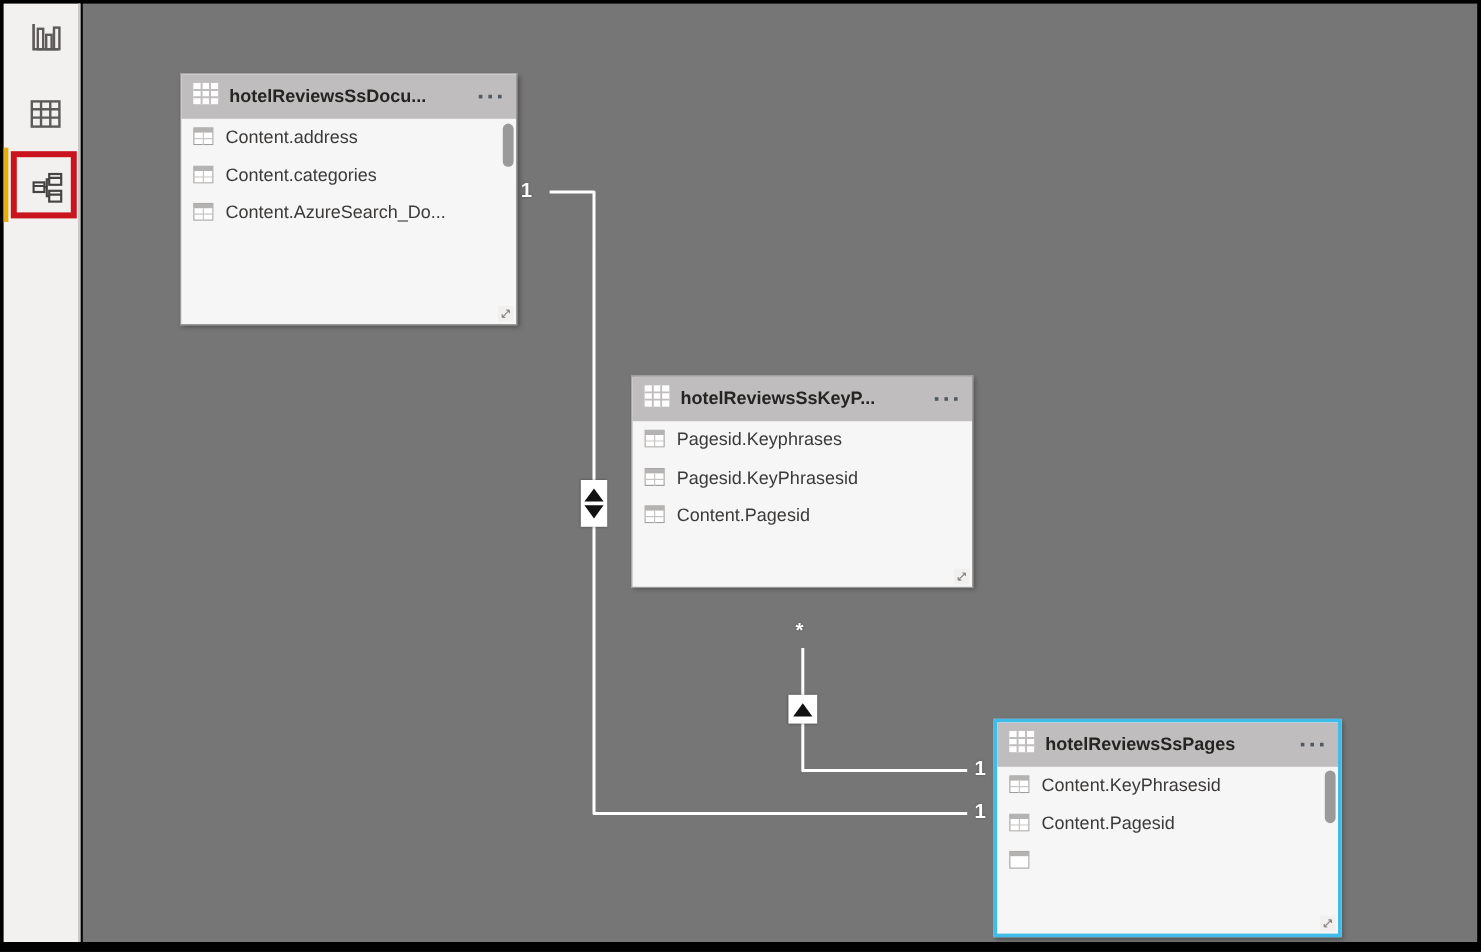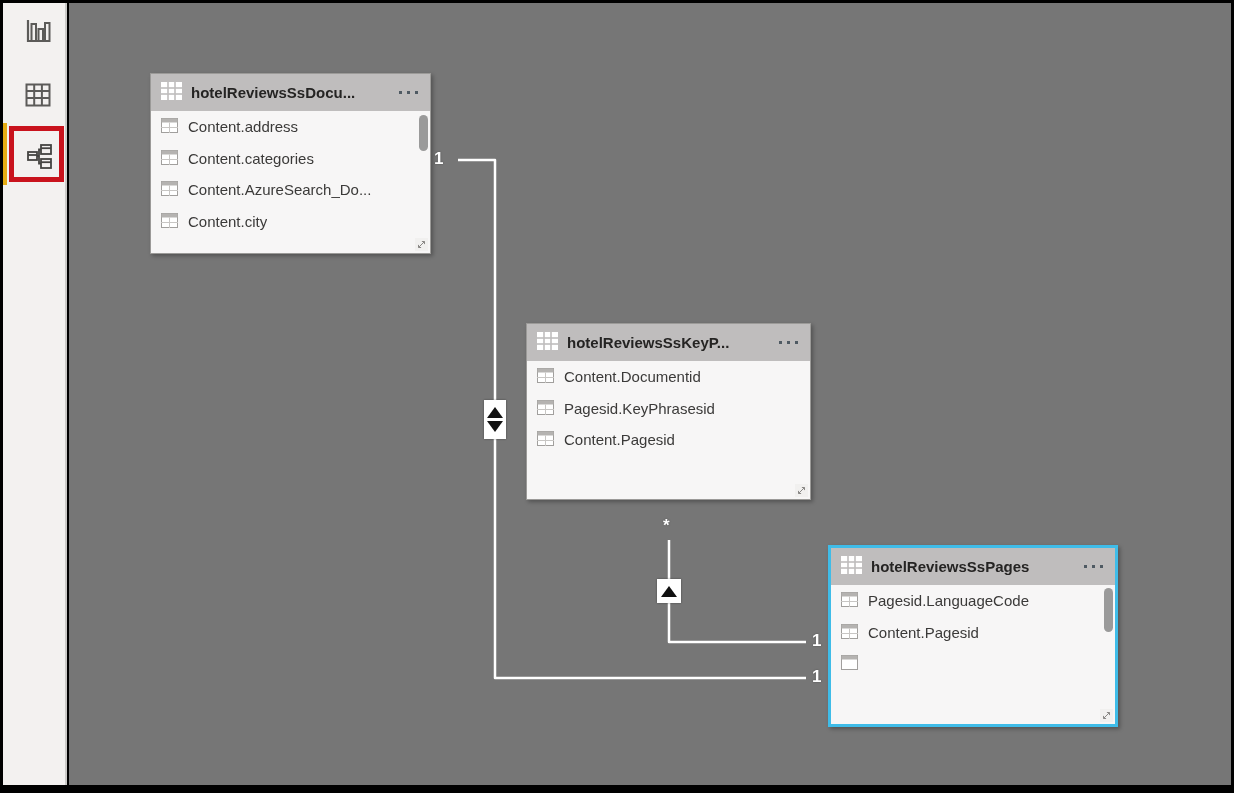--- a/index.html
+++ b/index.html
@@ -149,21 +149,21 @@
     <div class="card-label" style="left:743px; top:664px;">1</div>
 
     <div class="arrow-badge" style="left:415px; top:397px; width:22px; height:39px;">
       <span class="tri tri-up"></span>
       <span class="tri tri-down"></span>
     </div>
     <div class="arrow-badge" style="left:588px; top:576px; width:24px; height:24px;">
       <span class="tri tri-up"></span>
     </div>
 
-    <div class="table-card" style="left:81px; top:70px; width:281px; height:181px;">
+    <div class="table-card" style="left:81px; top:58px; width:281px; height:210px;">
       <div class="card-header">
         <span>
           <svg width="21" height="18" viewBox="0 0 21 18">
             <rect x="0.5" y="0.5" width="20" height="17" fill="#ffffff" stroke="#ffffff"></rect>
             <g stroke="#bfbdbd" stroke-width="1.6">
               <line x1="0" y1="6" x2="21" y2="6"></line>
                 <line x1="0" y1="12" x2="21" y2="12"></line>
               <line x1="7" y1="0" x2="7" y2="18"></line>
                 <line x1="14" y1="0" x2="14" y2="18"></line>
             </g>
@@ -198,41 +198,32 @@
         <div class="field-row">
           <span><svg width="17" height="15" viewBox="0 0 17 15">
                 <rect x="0.5" y="0.5" width="16" height="14" fill="#ffffff" stroke="#a19f9d"></rect>
                 <rect x="0.5" y="0.5" width="16" height="4" fill="#b5b3b1"></rect>
                 <line x1="0" y1="9.5" x2="17" y2="9.5" stroke="#c8c6c4"></line>
                 <line x1="8.5" y1="4.5" x2="8.5" y2="15" stroke="#c8c6c4"></line>
               </svg></span>
           <span class="field-text">Content.AzureSearch_Do...</span>
         </div>
         <div class="field-row">
-          <span><svg width="17" height="15" viewBox="0 0 17 15">
-                <rect x="0.5" y="0.5" width="16" height="14" fill="#ffffff" stroke="#a19f9d"></rect>
-                <rect x="0.5" y="0.5" width="16" height="4" fill="#b5b3b1"></rect>
-                <line x1="0" y1="9.5" x2="17" y2="9.5" stroke="#c8c6c4"></line>
-                <line x1="8.5" y1="4.5" x2="8.5" y2="15" stroke="#c8c6c4"></line>
-              </svg></span>
-          <span class="field-text">Content.city</span>
-        </div>
-        <div class="field-row">
           
         </div>
       </div>
       <div class="scroll-thumb" style="right:2px; top:41px; height:36px;"></div>
       <div class="resize-handle">
         <svg width="9" height="9" viewBox="0 0 9 9">
             <path d="M1.5 7.5 L7.5 1.5 M1.5 7.5 l2.6 0 M1.5 7.5 l0 -2.6 M7.5 1.5 l-2.6 0 M7.5 1.5 l0 2.6" stroke="#8a8886" stroke-width="1" fill="none"></path>
           </svg>
       </div>
     </div>
 
-    <div class="table-card" style="left:457px; top:320px; width:285px; height:177px;">
+    <div class="table-card" style="left:457px; top:310px; width:285px; height:177px;">
       <div class="card-header">
         <span>
           <svg width="21" height="18" viewBox="0 0 21 18">
             <rect x="0.5" y="0.5" width="20" height="17" fill="#ffffff" stroke="#ffffff"></rect>
             <g stroke="#bfbdbd" stroke-width="1.6">
               <line x1="0" y1="6" x2="21" y2="6"></line>
                 <line x1="0" y1="12" x2="21" y2="12"></line>
               <line x1="7" y1="0" x2="7" y2="18"></line>
                 <line x1="14" y1="0" x2="14" y2="18"></line>
             </g>
@@ -246,21 +237,21 @@
           </span>
       </div>
       <div class="card-body">
         <div class="field-row">
           <span><svg width="17" height="15" viewBox="0 0 17 15">
                 <rect x="0.5" y="0.5" width="16" height="14" fill="#ffffff" stroke="#a19f9d"></rect>
                 <rect x="0.5" y="0.5" width="16" height="4" fill="#b5b3b1"></rect>
                 <line x1="0" y1="9.5" x2="17" y2="9.5" stroke="#c8c6c4"></line>
                 <line x1="8.5" y1="4.5" x2="8.5" y2="15" stroke="#c8c6c4"></line>
               </svg></span>
-          <span class="field-text">Content.Documentid</span>
+          <span class="field-text">Pagesid.Keyphrases</span>
         </div>
         <div class="field-row">
           <span><svg width="17" height="15" viewBox="0 0 17 15">
                 <rect x="0.5" y="0.5" width="16" height="14" fill="#ffffff" stroke="#a19f9d"></rect>
                 <rect x="0.5" y="0.5" width="16" height="4" fill="#b5b3b1"></rect>
                 <line x1="0" y1="9.5" x2="17" y2="9.5" stroke="#c8c6c4"></line>
                 <line x1="8.5" y1="4.5" x2="8.5" y2="15" stroke="#c8c6c4"></line>
               </svg></span>
           <span class="field-text">Pagesid.KeyPhrasesid</span>
         </div>
@@ -274,21 +265,21 @@
           <span class="field-text">Content.Pagesid</span>
         </div>
       </div>
       <div class="resize-handle">
         <svg width="9" height="9" viewBox="0 0 9 9">
             <path d="M1.5 7.5 L7.5 1.5 M1.5 7.5 l2.6 0 M1.5 7.5 l0 -2.6 M7.5 1.5 l-2.6 0 M7.5 1.5 l0 2.6" stroke="#8a8886" stroke-width="1" fill="none"></path>
           </svg>
       </div>
     </div>
 
-    <div class="table-card selected" style="left:759px; top:542px; width:290px; height:182px;">
+    <div class="table-card selected" style="left:759px; top:596px; width:290px; height:182px;">
       <div class="card-header">
         <span>
           <svg width="21" height="18" viewBox="0 0 21 18">
             <rect x="0.5" y="0.5" width="20" height="17" fill="#ffffff" stroke="#ffffff"></rect>
             <g stroke="#bfbdbd" stroke-width="1.6">
               <line x1="0" y1="6" x2="21" y2="6"></line>
                 <line x1="0" y1="12" x2="21" y2="12"></line>
               <line x1="7" y1="0" x2="7" y2="18"></line>
                 <line x1="14" y1="0" x2="14" y2="18"></line>
             </g>
@@ -302,21 +293,21 @@
           </span>
       </div>
       <div class="card-body">
         <div class="field-row">
           <span><svg width="17" height="15" viewBox="0 0 17 15">
                 <rect x="0.5" y="0.5" width="16" height="14" fill="#ffffff" stroke="#a19f9d"></rect>
                 <rect x="0.5" y="0.5" width="16" height="4" fill="#b5b3b1"></rect>
                 <line x1="0" y1="9.5" x2="17" y2="9.5" stroke="#c8c6c4"></line>
                 <line x1="8.5" y1="4.5" x2="8.5" y2="15" stroke="#c8c6c4"></line>
               </svg></span>
-          <span class="field-text">Pagesid.LanguageCode</span>
+          <span class="field-text">Content.KeyPhrasesid</span>
         </div>
         <div class="field-row">
           <span><svg width="17" height="15" viewBox="0 0 17 15">
                 <rect x="0.5" y="0.5" width="16" height="14" fill="#ffffff" stroke="#a19f9d"></rect>
                 <rect x="0.5" y="0.5" width="16" height="4" fill="#b5b3b1"></rect>
                 <line x1="0" y1="9.5" x2="17" y2="9.5" stroke="#c8c6c4"></line>
                 <line x1="8.5" y1="4.5" x2="8.5" y2="15" stroke="#c8c6c4"></line>
               </svg></span>
           <span class="field-text">Content.Pagesid</span>
         </div>

